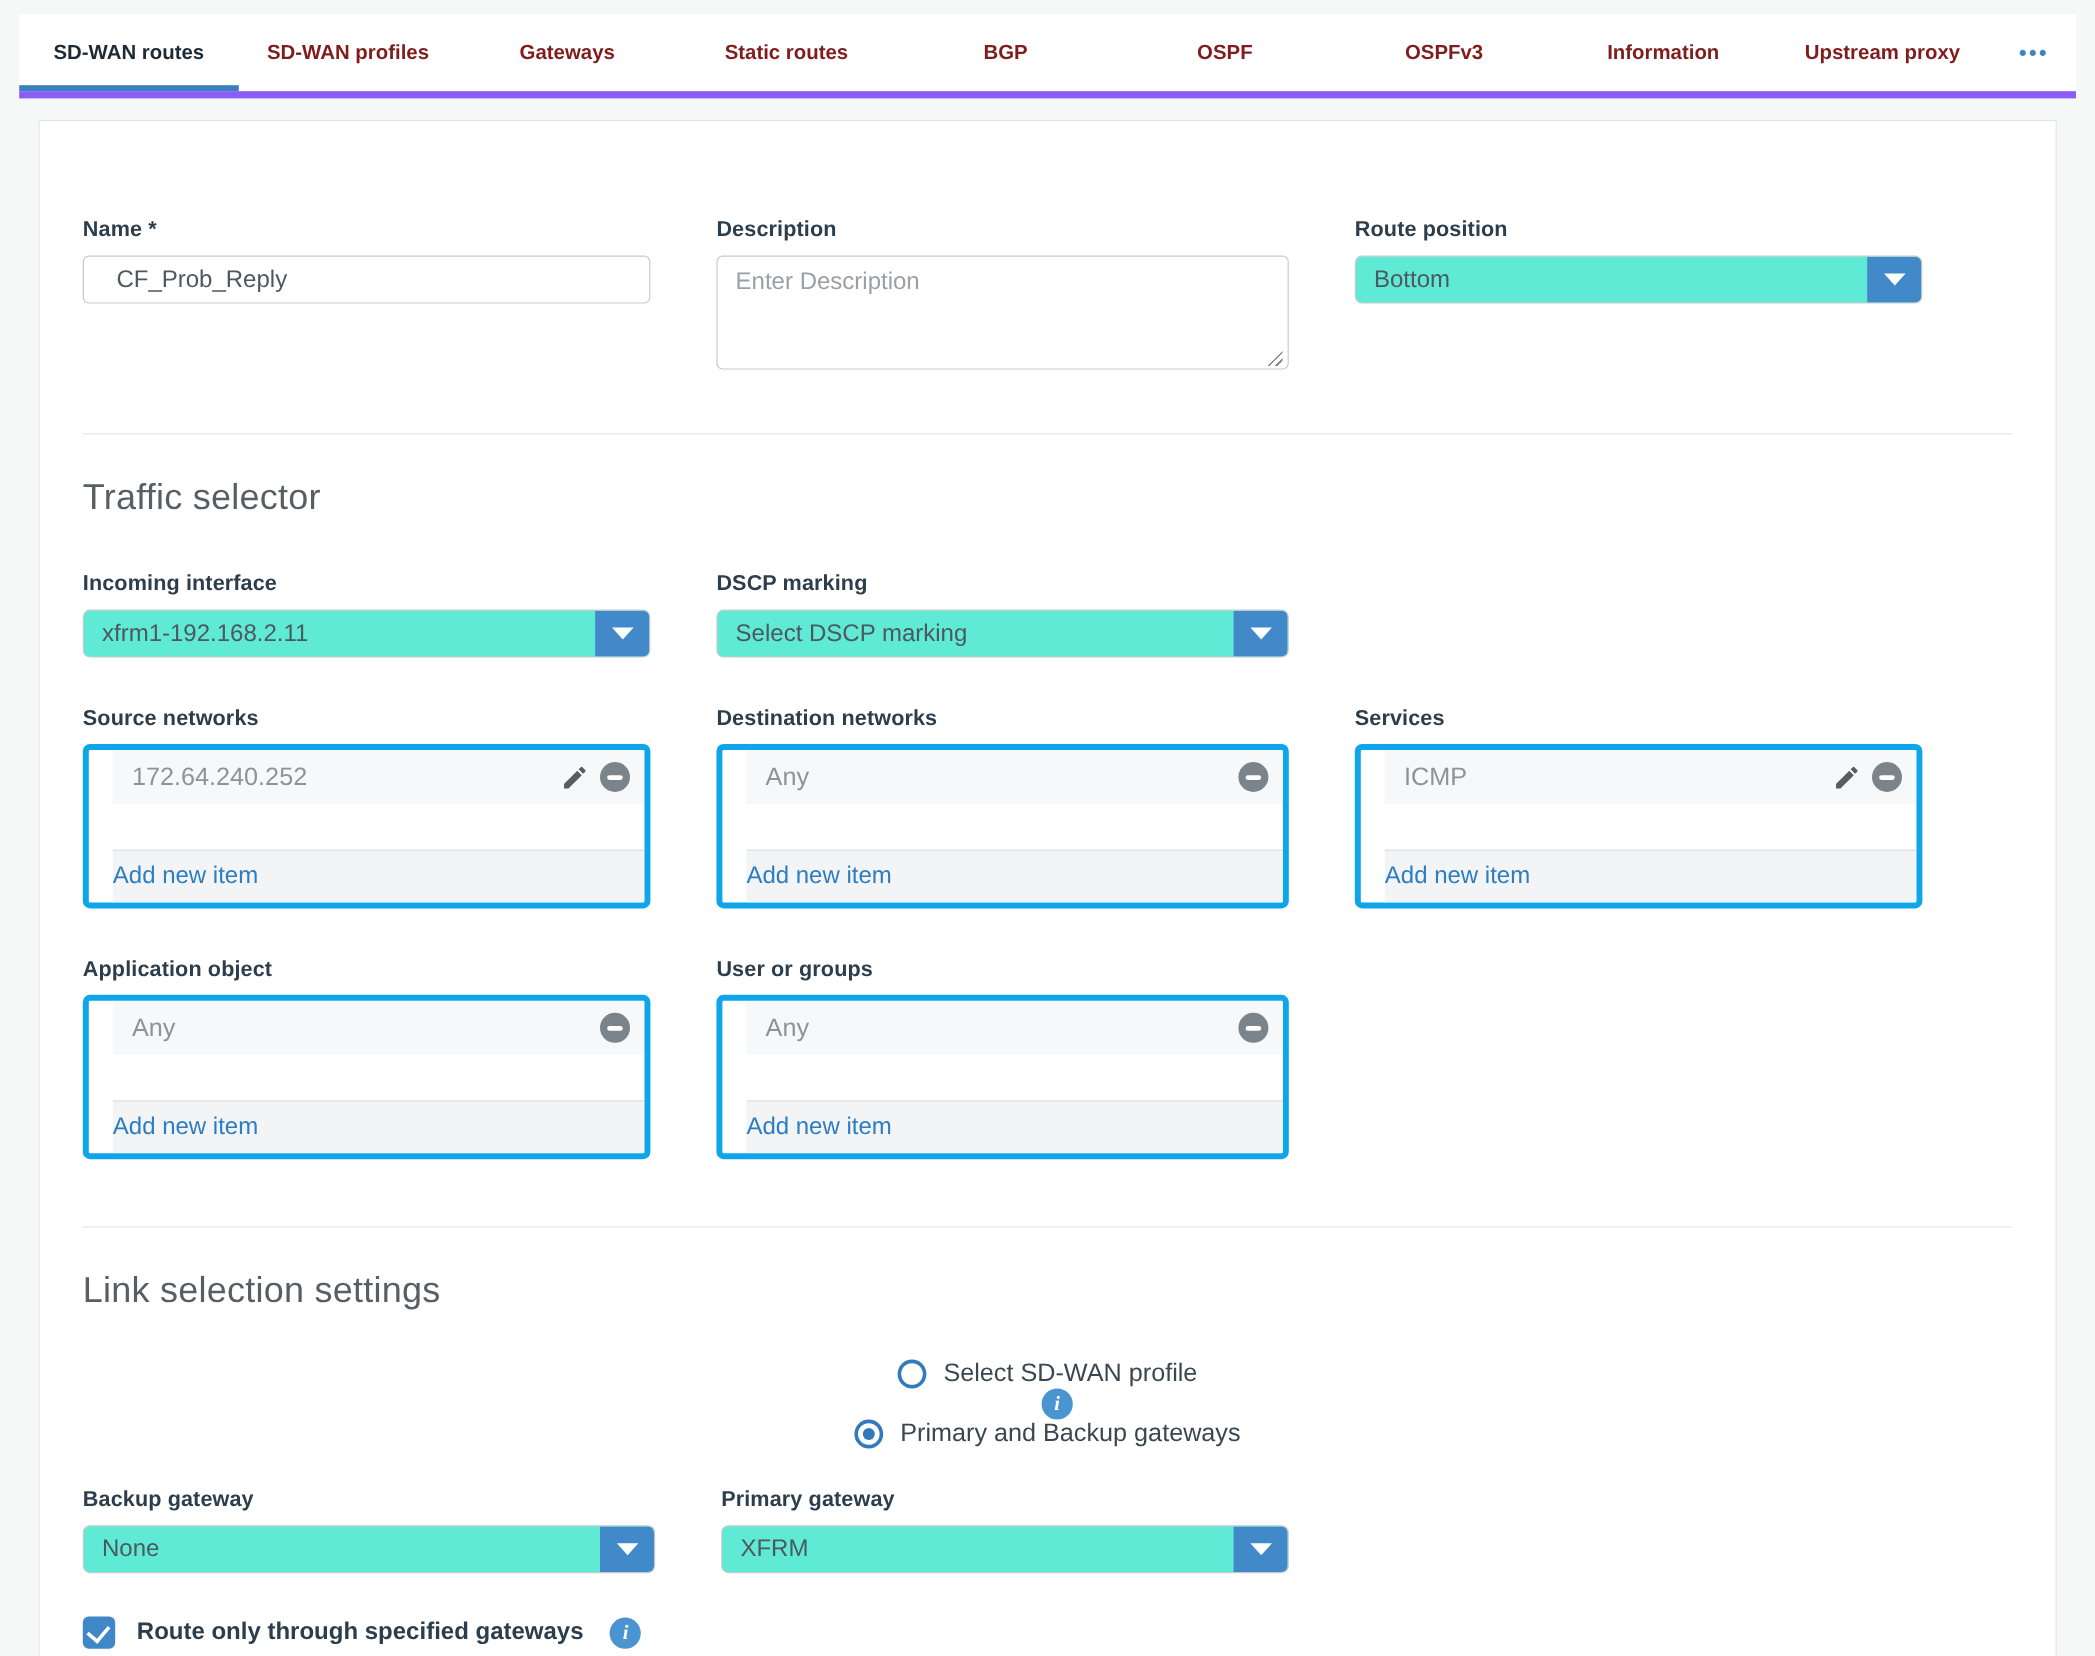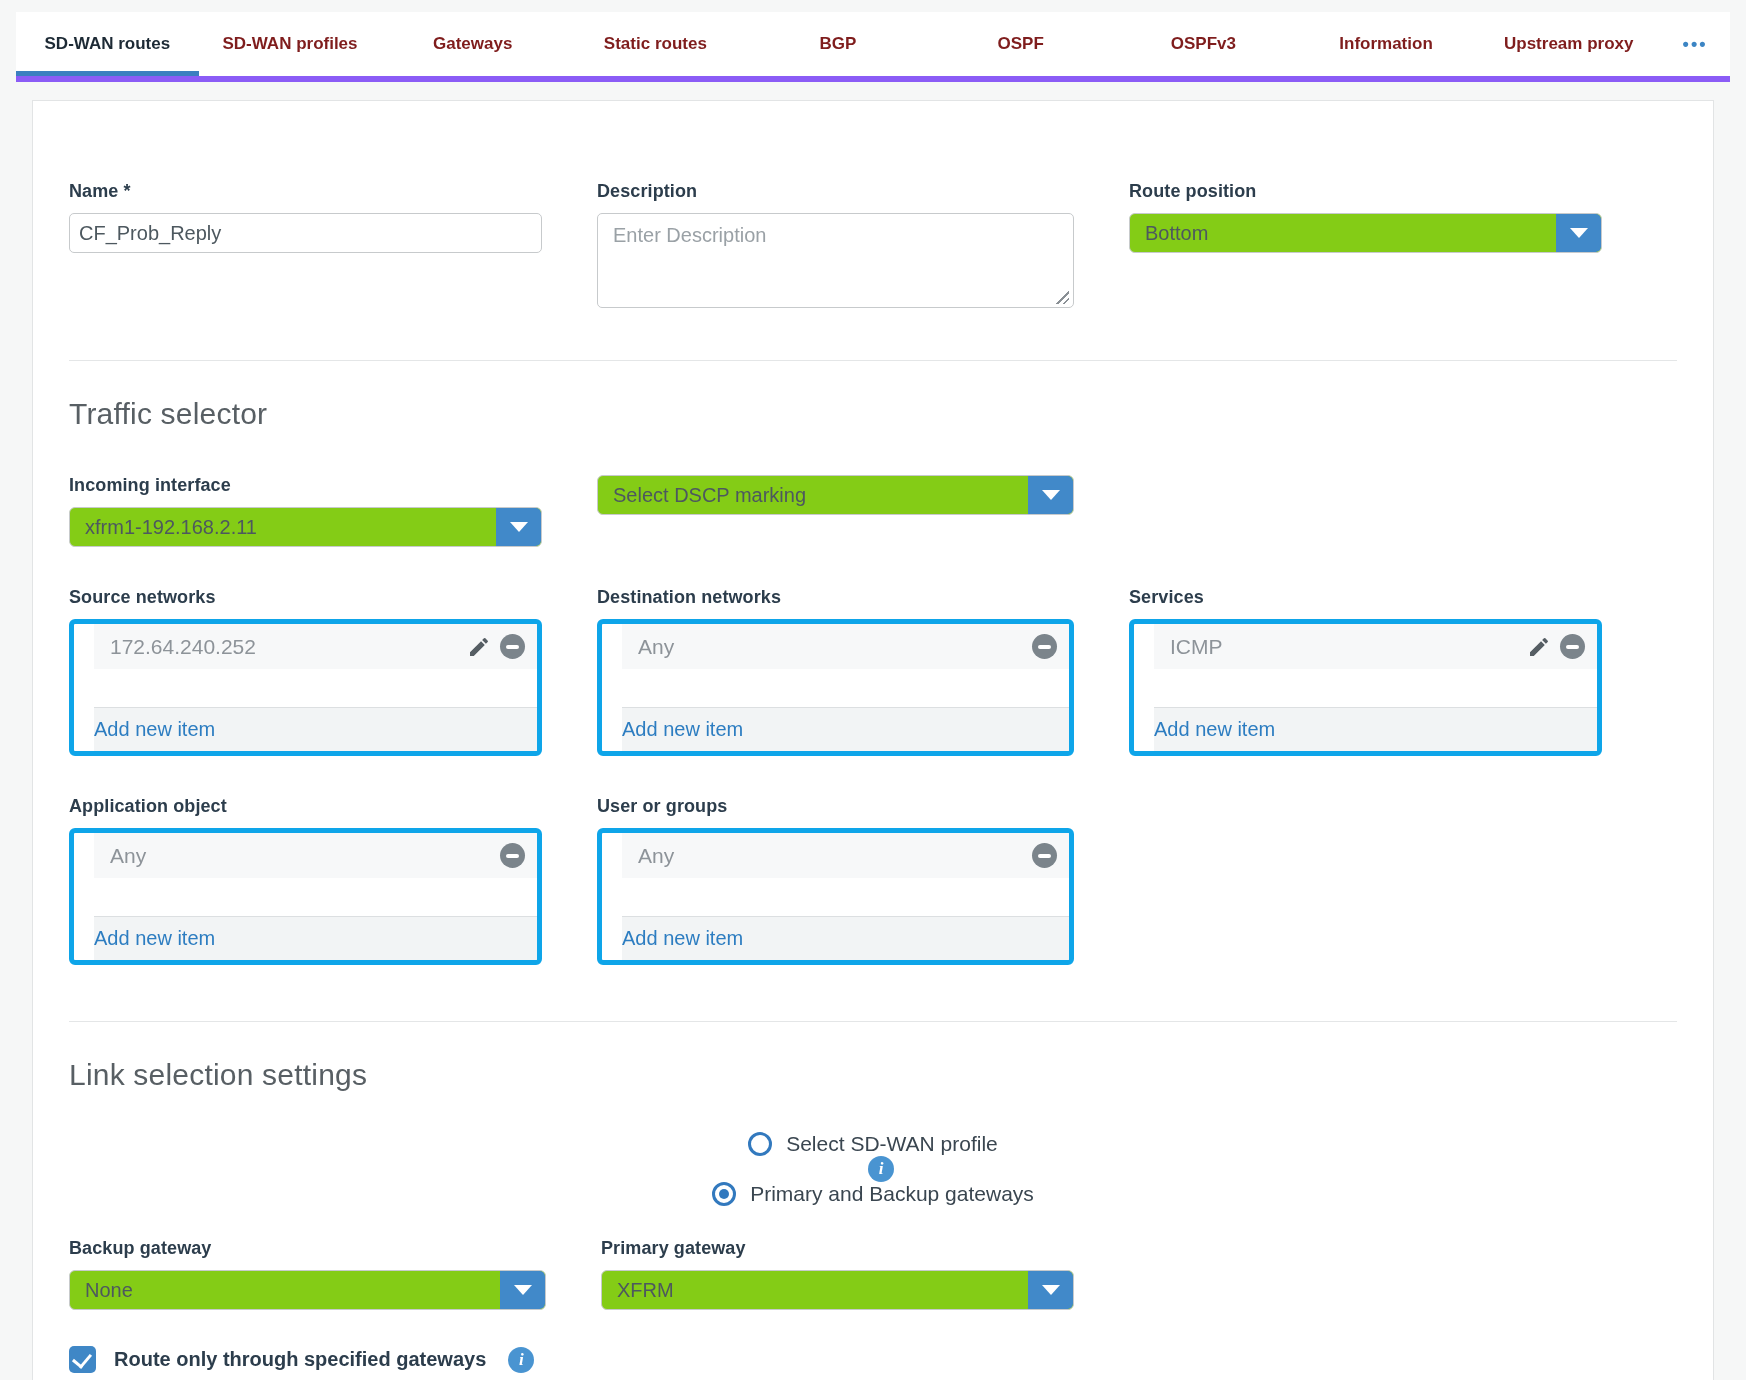--- a/index.html
+++ b/index.html
@@ -72,21 +72,21 @@
 
   
   .text-input {
     width: 100%;
     height: 40px;
     border: 1px solid #c7cacc;
     border-radius: 5px;
     font-family: "Liberation Sans", "DejaVu Sans", sans-serif;
     font-size: 20px;
     color: #4d585f;
-    padding: 0 9px;
+    padding: 0 27px;
     background: #fff;
     outline: none;
   }
 
   
   .textarea-wrap { position: relative; width: 100%; }
   .desc-textarea {
     width: 100%;
     height: 95px;
     border: 1px solid #c7cacc;
@@ -108,21 +108,21 @@
     cursor: nwse-resize;
   }
 
   
   .select {
     display: flex;
     width: 100%;
     height: 40px;
     border: 1px solid #c7cacc;
     border-radius: 6px;
-    background: #84cc16;
+    background: #5eead4;
     cursor: pointer;
     overflow: hidden;
   }
   .select-value {
     flex: 1;
     display: flex;
     align-items: center;
     padding: 0 15px;
     font-size: 20px;
     color: #4d585f;
@@ -330,20 +330,21 @@
     <div class="col">
       <div class="field-label">Incoming interface</div>
       <div class="select">
         <span class="select-value">xfrm1-192.168.2.11</span>
         <span class="select-btn">
           <span class="caret-down"></span>
         </span>
       </div>
     </div>
     <div class="col" style="flex-basis:477px;width:477px;">
+      <div class="field-label">DSCP marking</div>
       <div class="select">
         <span class="select-value">Select DSCP marking</span>
         <span class="select-btn">
           <span class="caret-down"></span>
         </span>
       </div>
     </div>
   </div>
 
   <div class="row field-block">

